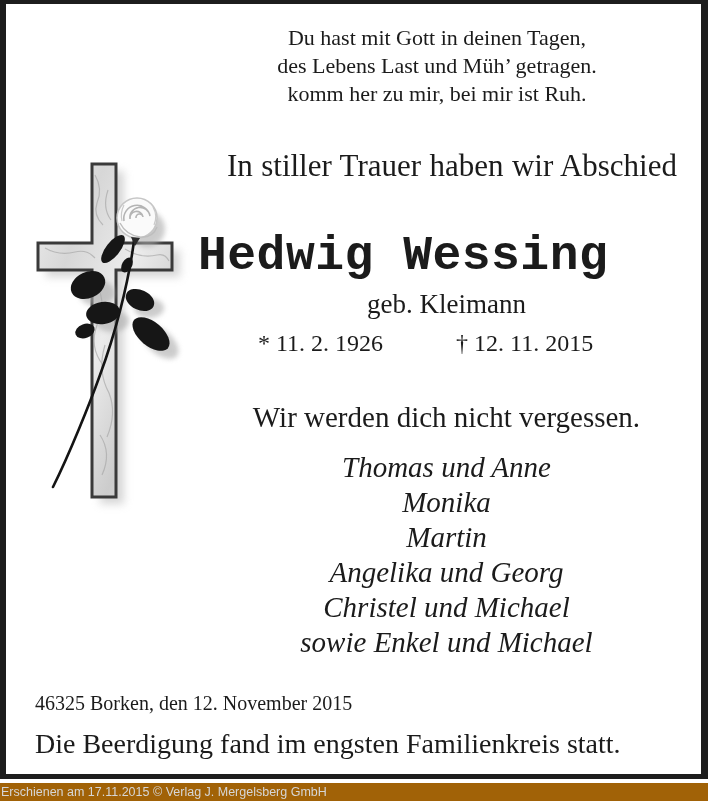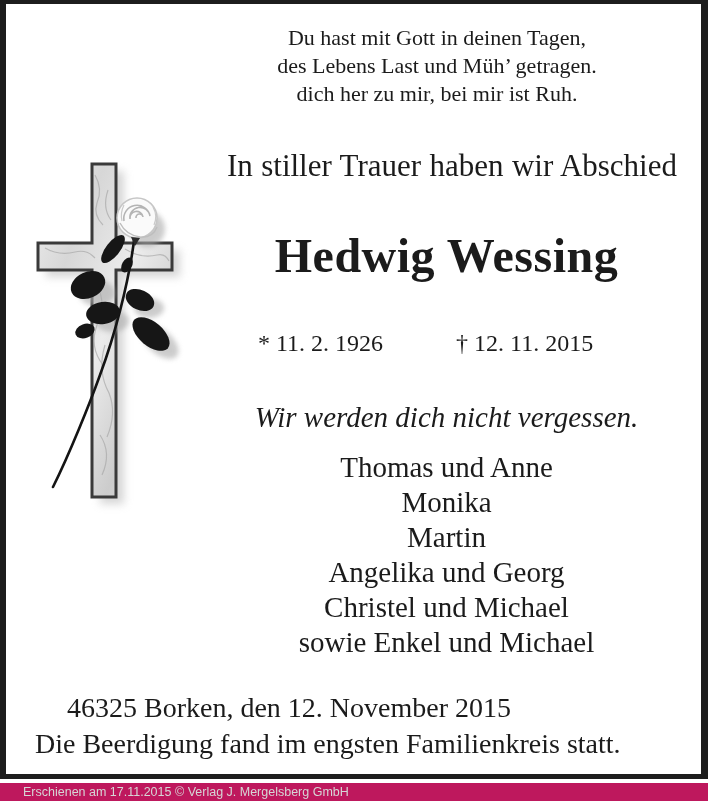--- a/index.html
+++ b/index.html
@@ -14,34 +14,34 @@
     border:solid #1d1d1d; border-width:4px 7px 5px 6px;
   }
   .abs { position:absolute; }
   .poem {
     left:177px; top:24px; width:520px; text-align:center;
     font-size:22px; line-height:28px; white-space:nowrap;
   }
   .intro { left:227px; top:150px; width:450px; font-size:31px; line-height:32px; }
   .intro .stretch { text-align:justify; text-align-last:justify; }
   .deceased-name {
-    left:198px; top:228px; width:497px; text-align:center;
-    font-size:48px; font-weight:bold; line-height:56px; letter-spacing:0.5px;
+    left:198px; top:228px; width:497px; 
+    font-size:48px; font-weight:bold; line-height:56px; letter-spacing:0.5px;font-family:Liberation Mono, monospace;
   }
   .maiden-name { left:198px; top:289px; width:497px; text-align:center; font-size:27px; }
   .dates { left:258px; top:330px; font-size:24px; display:flex; gap:73px; white-space:nowrap; }
-  .farewell { left:198px; top:401px; width:497px; text-align:center; font-size:29px;font-style:italic; }
-  .mourners { left:198px; top:450px; width:497px; text-align:center; font-size:29px; line-height:35px; }
-  .place-date { left:35px; top:692px; font-size:28px; white-space:nowrap;margin-left:32px; }
+  .farewell { left:198px; top:401px; width:497px; text-align:center; font-size:29px; }
+  .mourners { left:198px; top:450px; width:497px; text-align:center; font-size:29px; line-height:35px;font-style:italic; }
+  .place-date { left:35px; top:692px; font-size:20px; white-space:nowrap; }
   .funeral-note { left:35px; top:728px; font-size:28px; white-space:nowrap; }
   .footer-bar {
     position:absolute; left:0; top:783px; width:708px; height:18px;
-    background:#be185d; color:#d6d6d6;
+    background:#a16207; color:#d6d6d6;
     font-family:"Liberation Sans", sans-serif; font-size:12.5px; line-height:18px;
-    padding-left:23px; box-sizing:border-box; white-space:nowrap;
+    padding-left:1px; box-sizing:border-box; white-space:nowrap;
   }
   .cross-art { position:absolute; left:5px; top:145px; width:220px; height:370px; }
 </style>
 </head>
 <body>
 
 <div class="page">
 
   <div class="notice-frame"></div>
 
@@ -101,28 +101,29 @@
       <path d="M132,73 m-13,3 a13,13 0 1 1 26,-5 a10,10 0 1 0 -20,3 a6.5,6.5 0 1 1 13,-2 a3.5,3.5 0 1 0 -7,1" fill="none" stroke="#b4b4b4" stroke-width="1.6"></path>
       <path d="M115,78 q6,12 20,14 q13,1 17,-10" fill="none" stroke="#bdbdbd" stroke-width="1.4"></path>
       <path d="M119,60 q-4,8 -2,16 M148,62 q5,9 1,18" fill="none" stroke="#c9c9c9" stroke-width="1.2"></path>
       <path d="M126,92 l4,9 l5,-8 z" fill="#2a2a2a"></path>
     </g>
   </svg>
 
   <div class="abs poem">
     <div>Du hast mit Gott in deinen Tagen,</div>
     <div>des Lebens Last und Müh’ getragen.</div>
-    <div>dich her zu mir, bei mir ist Ruh.</div>
+    <div>komm her zu mir, bei mir ist Ruh.</div>
   </div>
 
   <div class="abs intro">
     <div class="stretch">In stiller Trauer haben wir Abschied</div>
   </div>
 
   <div class="abs deceased-name">Hedwig Wessing</div>
+  <div class="abs maiden-name">geb. Kleimann</div>
 
   <div class="abs dates">
     <span>* 11. 2. 1926</span>
     <span>† 12. 11. 2015</span>
   </div>
 
   <div class="abs farewell">Wir werden dich nicht vergessen.</div>
 
   <div class="abs mourners">
     <div>Thomas und Anne</div>

